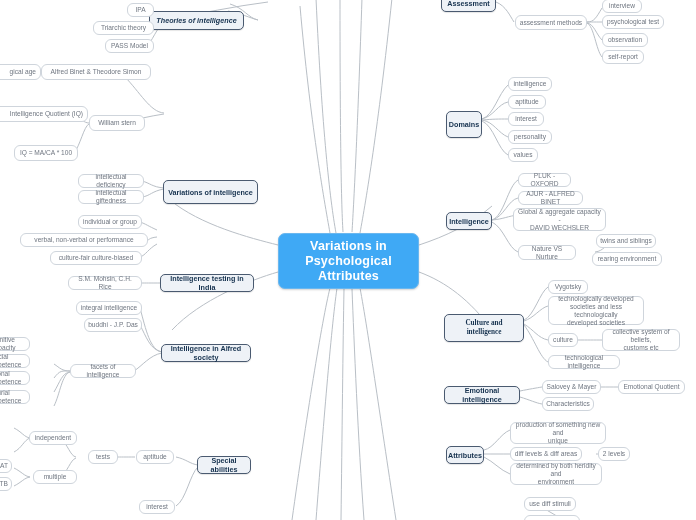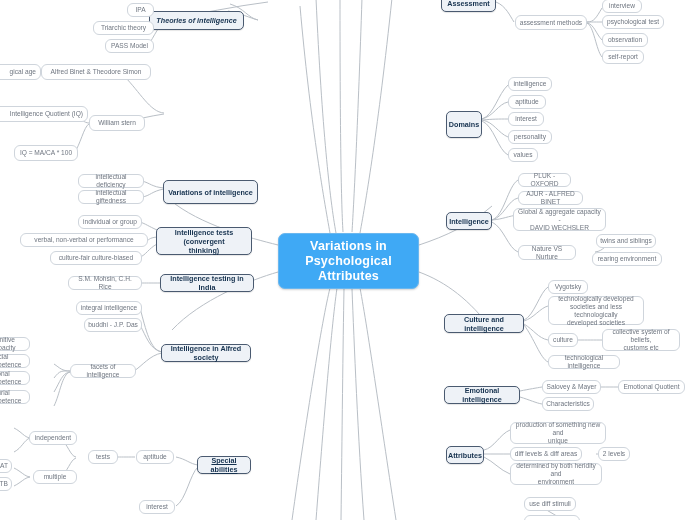--- a/index.html
+++ b/index.html
@@ -139,39 +139,37 @@
   <div class="node n-leaf" style="left:41px;top:64px;width:110px;height:16px;">Alfred Binet &amp; Theodore Simon</div>
   <div class="node n-leaf" style="left:-22px;top:64px;width:63px;height:16px;justify-content:flex-end;padding-right:4px;">gical age</div>
   <div class="node n-leaf" style="left:-22px;top:106px;width:110px;height:16px;justify-content:flex-end;padding-right:4px;">Intelligence Quotient (IQ)</div>
   <div class="node n-leaf" style="left:89px;top:115px;width:56px;height:16px;">William stern</div>
   <div class="node n-leaf" style="left:14px;top:145px;width:64px;height:16px;">IQ = MA/CA * 100</div>
 
   <div class="node n-l1" style="left:163px;top:180px;width:95px;height:24px;">Variations of intelligence</div>
   <div class="node n-leaf" style="left:78px;top:174px;width:66px;height:14px;">intellectual deficiency</div>
   <div class="node n-leaf" style="left:78px;top:190px;width:66px;height:14px;">intellectual giftedness</div>
 
-  <div class="node n-l1" style="left:156px;top:227px;width:96px;height:28px;">Intelligence tests (convergent
-thinking)</div>
   <div class="node n-leaf" style="left:78px;top:215px;width:64px;height:14px;">individual or group</div>
   <div class="node n-leaf" style="left:20px;top:233px;width:128px;height:14px;">verbal, non-verbal or performance</div>
   <div class="node n-leaf" style="left:50px;top:251px;width:92px;height:14px;">culture-fair  culture-biased</div>
 
   <div class="node n-l1" style="left:160px;top:274px;width:94px;height:18px;">Intelligence testing in India</div>
   <div class="node n-leaf" style="left:68px;top:276px;width:74px;height:14px;">S.M. Mohsin, C.H. Rice</div>
 
   <div class="node n-l1" style="left:161px;top:344px;width:90px;height:18px;">Intelligence in Alfred society</div>
   <div class="node n-leaf" style="left:76px;top:301px;width:66px;height:14px;">integral intelligence</div>
   <div class="node n-leaf" style="left:84px;top:318px;width:58px;height:14px;">buddhi - J.P. Das</div>
   <div class="node n-leaf" style="left:70px;top:364px;width:66px;height:14px;">facets of intelligence</div>
   <div class="node n-leaf" style="left:-22px;top:337px;width:52px;height:14px;justify-content:flex-end;padding-right:4px;">ognitive capacity</div>
   <div class="node n-leaf" style="left:-22px;top:354px;width:52px;height:14px;justify-content:flex-end;padding-right:4px;">cial competence</div>
   <div class="node n-leaf" style="left:-22px;top:371px;width:52px;height:14px;justify-content:flex-end;padding-right:4px;">onal competence</div>
   <div class="node n-leaf" style="left:-22px;top:390px;width:52px;height:14px;justify-content:flex-end;padding-right:4px;">urial competence</div>
 
-  <div class="node n-l1" style="left:197px;top:456px;width:54px;height:18px;text-decoration:underline;">Special abilities</div>
+  <div class="node n-l1" style="left:197px;top:456px;width:54px;height:18px;">Special abilities</div>
   <div class="node n-leaf" style="left:136px;top:450px;width:38px;height:14px;">aptitude</div>
   <div class="node n-leaf" style="left:88px;top:450px;width:30px;height:14px;">tests</div>
   <div class="node n-leaf" style="left:29px;top:431px;width:48px;height:14px;">independent</div>
   <div class="node n-leaf" style="left:33px;top:470px;width:44px;height:14px;">multiple</div>
   <div class="node n-leaf" style="left:-18px;top:459px;width:30px;height:14px;justify-content:flex-end;padding-right:3px;">DAT</div>
   <div class="node n-leaf" style="left:-18px;top:477px;width:30px;height:14px;justify-content:flex-end;padding-right:3px;">ATB</div>
   <div class="node n-leaf" style="left:139px;top:500px;width:36px;height:14px;">interest</div>
 
   <div class="node n-l1" style="left:441px;top:-6px;width:55px;height:18px;">Assessment</div>
   <div class="node n-leaf" style="left:515px;top:15px;width:72px;height:15px;">assessment methods</div>
@@ -189,21 +187,21 @@
 
   <div class="node n-l1" style="left:446px;top:212px;width:46px;height:18px;">Intelligence</div>
   <div class="node n-leaf" style="left:518px;top:173px;width:53px;height:14px;">PLUK - OXFORD</div>
   <div class="node n-leaf" style="left:518px;top:191px;width:65px;height:14px;">AJUR - ALFRED BINET</div>
   <div class="node n-leaf" style="left:513px;top:208px;width:93px;height:23px;">Global &amp; aggregate capacity -
 DAVID WECHSLER</div>
   <div class="node n-leaf" style="left:518px;top:245px;width:58px;height:15px;">Nature VS Nurture</div>
   <div class="node n-leaf" style="left:596px;top:234px;width:60px;height:14px;">twins and siblings</div>
   <div class="node n-leaf" style="left:592px;top:252px;width:70px;height:14px;">rearing environment</div>
 
-  <div class="node n-l1" style="left:444px;top:314px;width:80px;height:19px;">Culture and intelligence</div>
+  <div class="node n-l1" style="left:444px;top:314px;width:80px;height:28px;font-family:Liberation Serif, serif;">Culture and intelligence</div>
   <div class="node n-leaf" style="left:548px;top:280px;width:40px;height:14px;">Vygotsky</div>
   <div class="node n-leaf" style="left:548px;top:296px;width:96px;height:29px;">technologically developed
 societies and less technologically
 developed societies</div>
   <div class="node n-leaf" style="left:548px;top:333px;width:30px;height:14px;">culture</div>
   <div class="node n-leaf" style="left:602px;top:329px;width:78px;height:22px;">collective system of beliefs,
 customs etc</div>
   <div class="node n-leaf" style="left:548px;top:355px;width:72px;height:14px;">technological intelligence</div>
 
   <div class="node n-l1" style="left:444px;top:386px;width:76px;height:18px;">Emotional intelligence</div>

